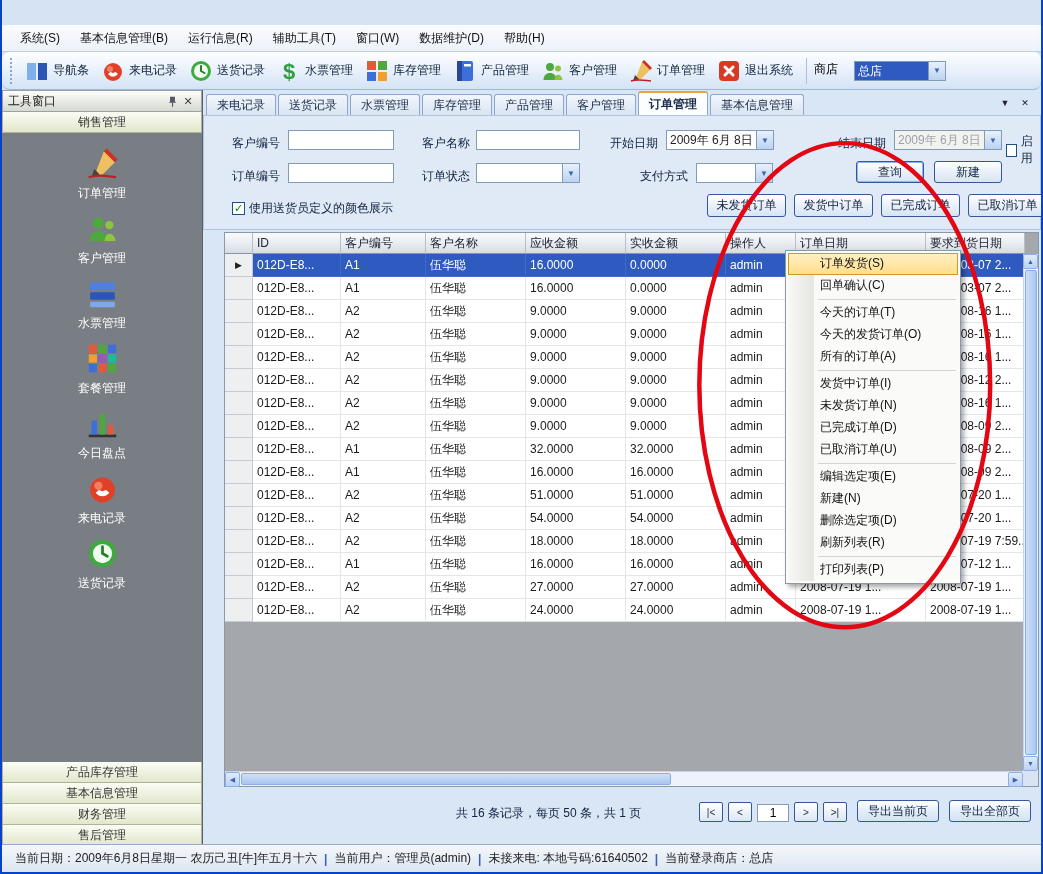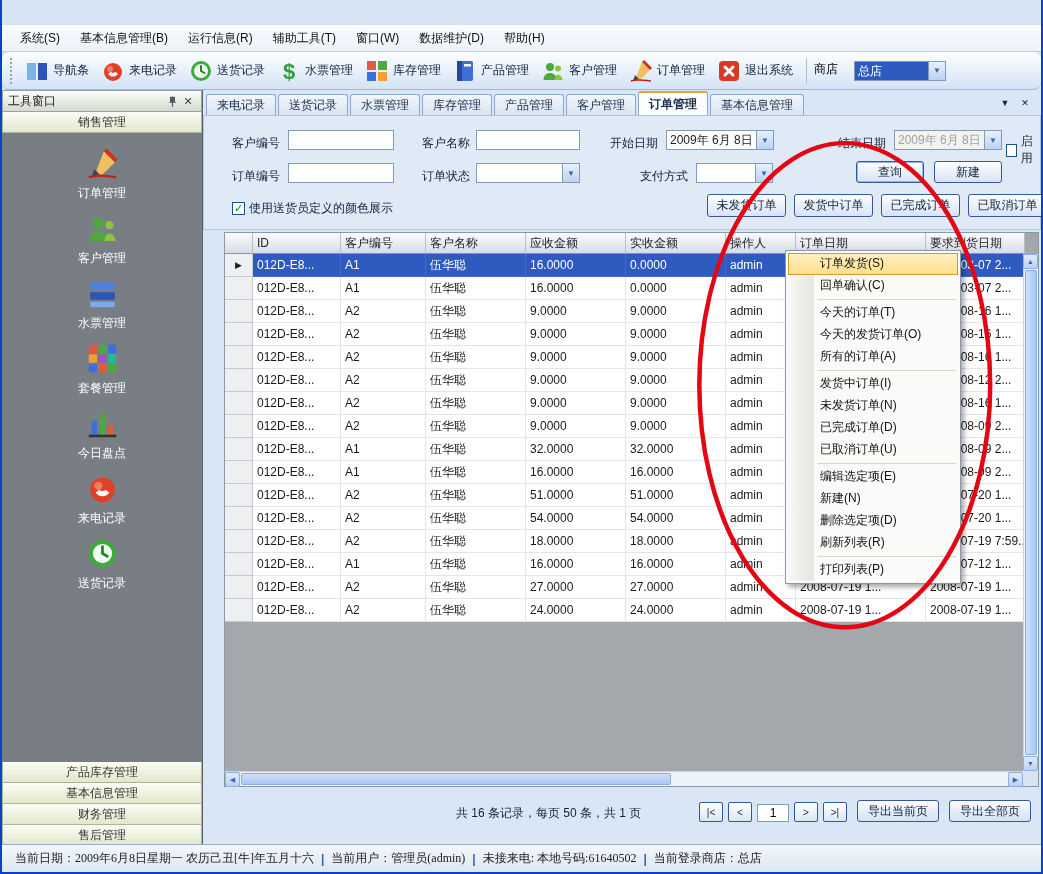--- a/index.html
+++ b/index.html
@@ -101,21 +101,21 @@
 
 .ctxmenu{position:absolute;left:783px;top:250px;width:176px;background:#FAFAF8;border:1px solid #8A98A8;box-shadow:3px 3px 5px rgba(0,0,0,.35);padding:2px;z-index:50;}
 .ctxmenu::before{content:"";position:absolute;left:2px;top:2px;bottom:2px;width:26px;background:linear-gradient(90deg,#F8F8F6,#E4E6E0);}
 .cm-item{position:relative;z-index:1;height:22px;line-height:21px;padding-left:32px;color:#111;white-space:nowrap;}
 .cm-item.hl{background:linear-gradient(#FFF0C2,#FFDE8C);border:1px solid #CE9A28;line-height:19px;padding-left:31px;}
 .cm-sep{position:relative;z-index:1;height:1px;background:#D4D6CE;margin:2px 2px 2px 30px;}
 
 
 .annot{position:absolute;inset:0;z-index:100;pointer-events:none;}
 .statusbar{position:absolute;left:0;bottom:0;right:0;height:28px;background:linear-gradient(#F4F7FB,#DCE6F2);border-top:1px solid #98ACC8;display:flex;align-items:center;padding-left:6px;color:#222;overflow:hidden;}
-.sb-seg{padding:0 7px;white-space:nowrap;font-family:Liberation Serif, serif;}
+.sb-seg{padding:0 7px;white-space:nowrap;}
 .sb-div{color:#3A5FB0;font-weight:bold;}
 </style>
 </head>
 <body>
 
 <div id="app">
 
 
   <div class="menubar" id="menubar">
       <div class="menu-item">系统(S)</div>

